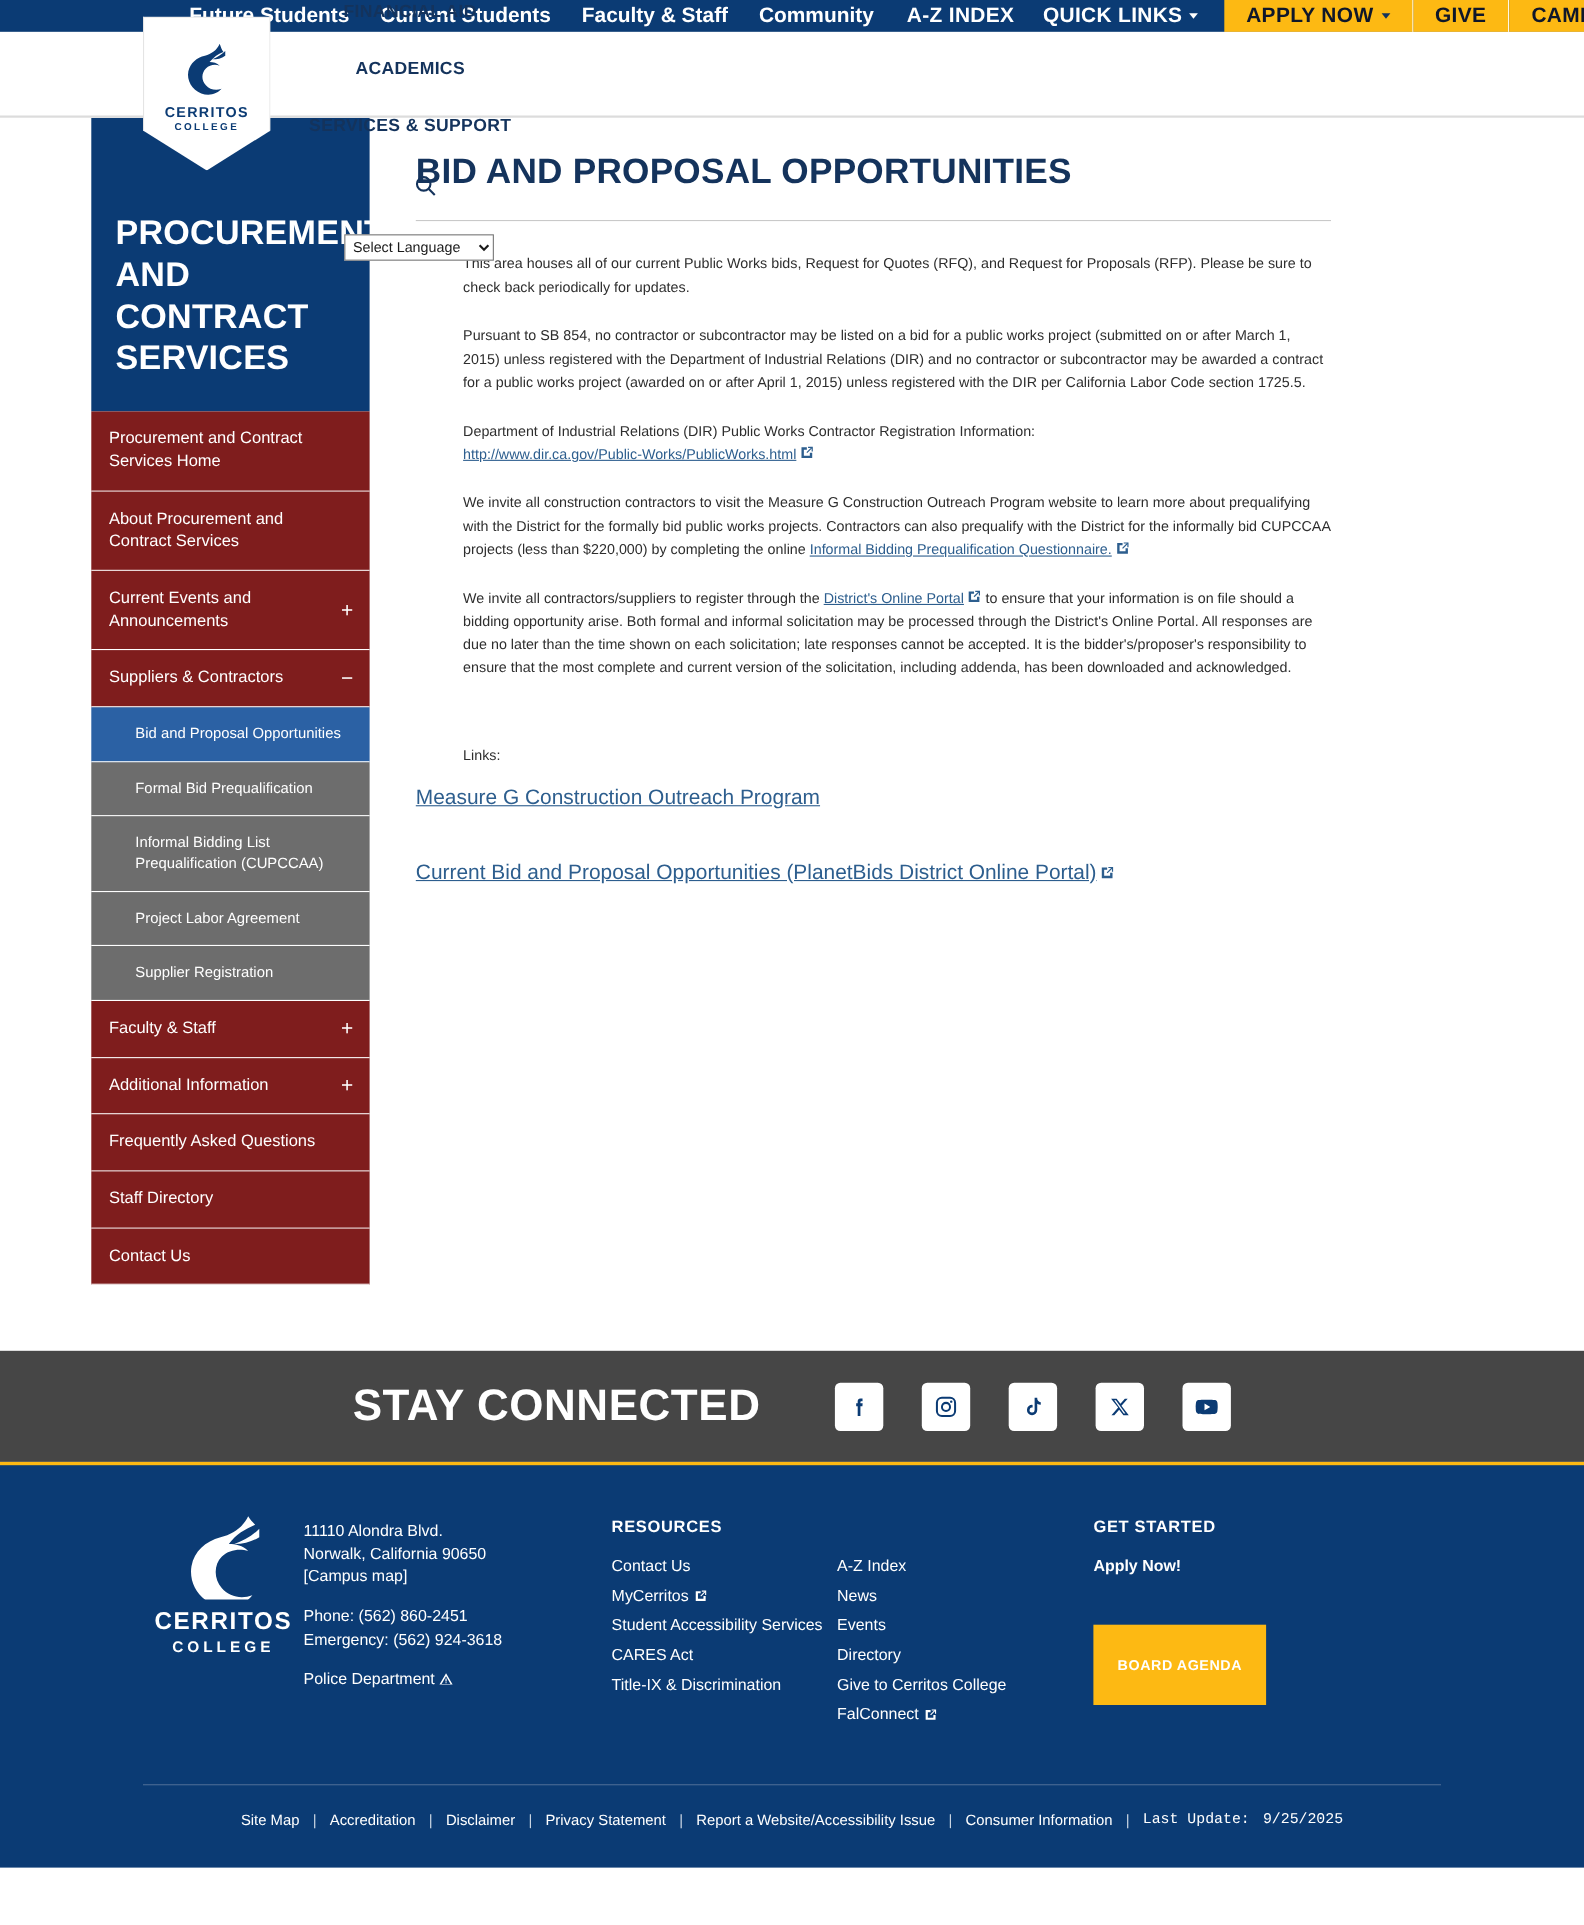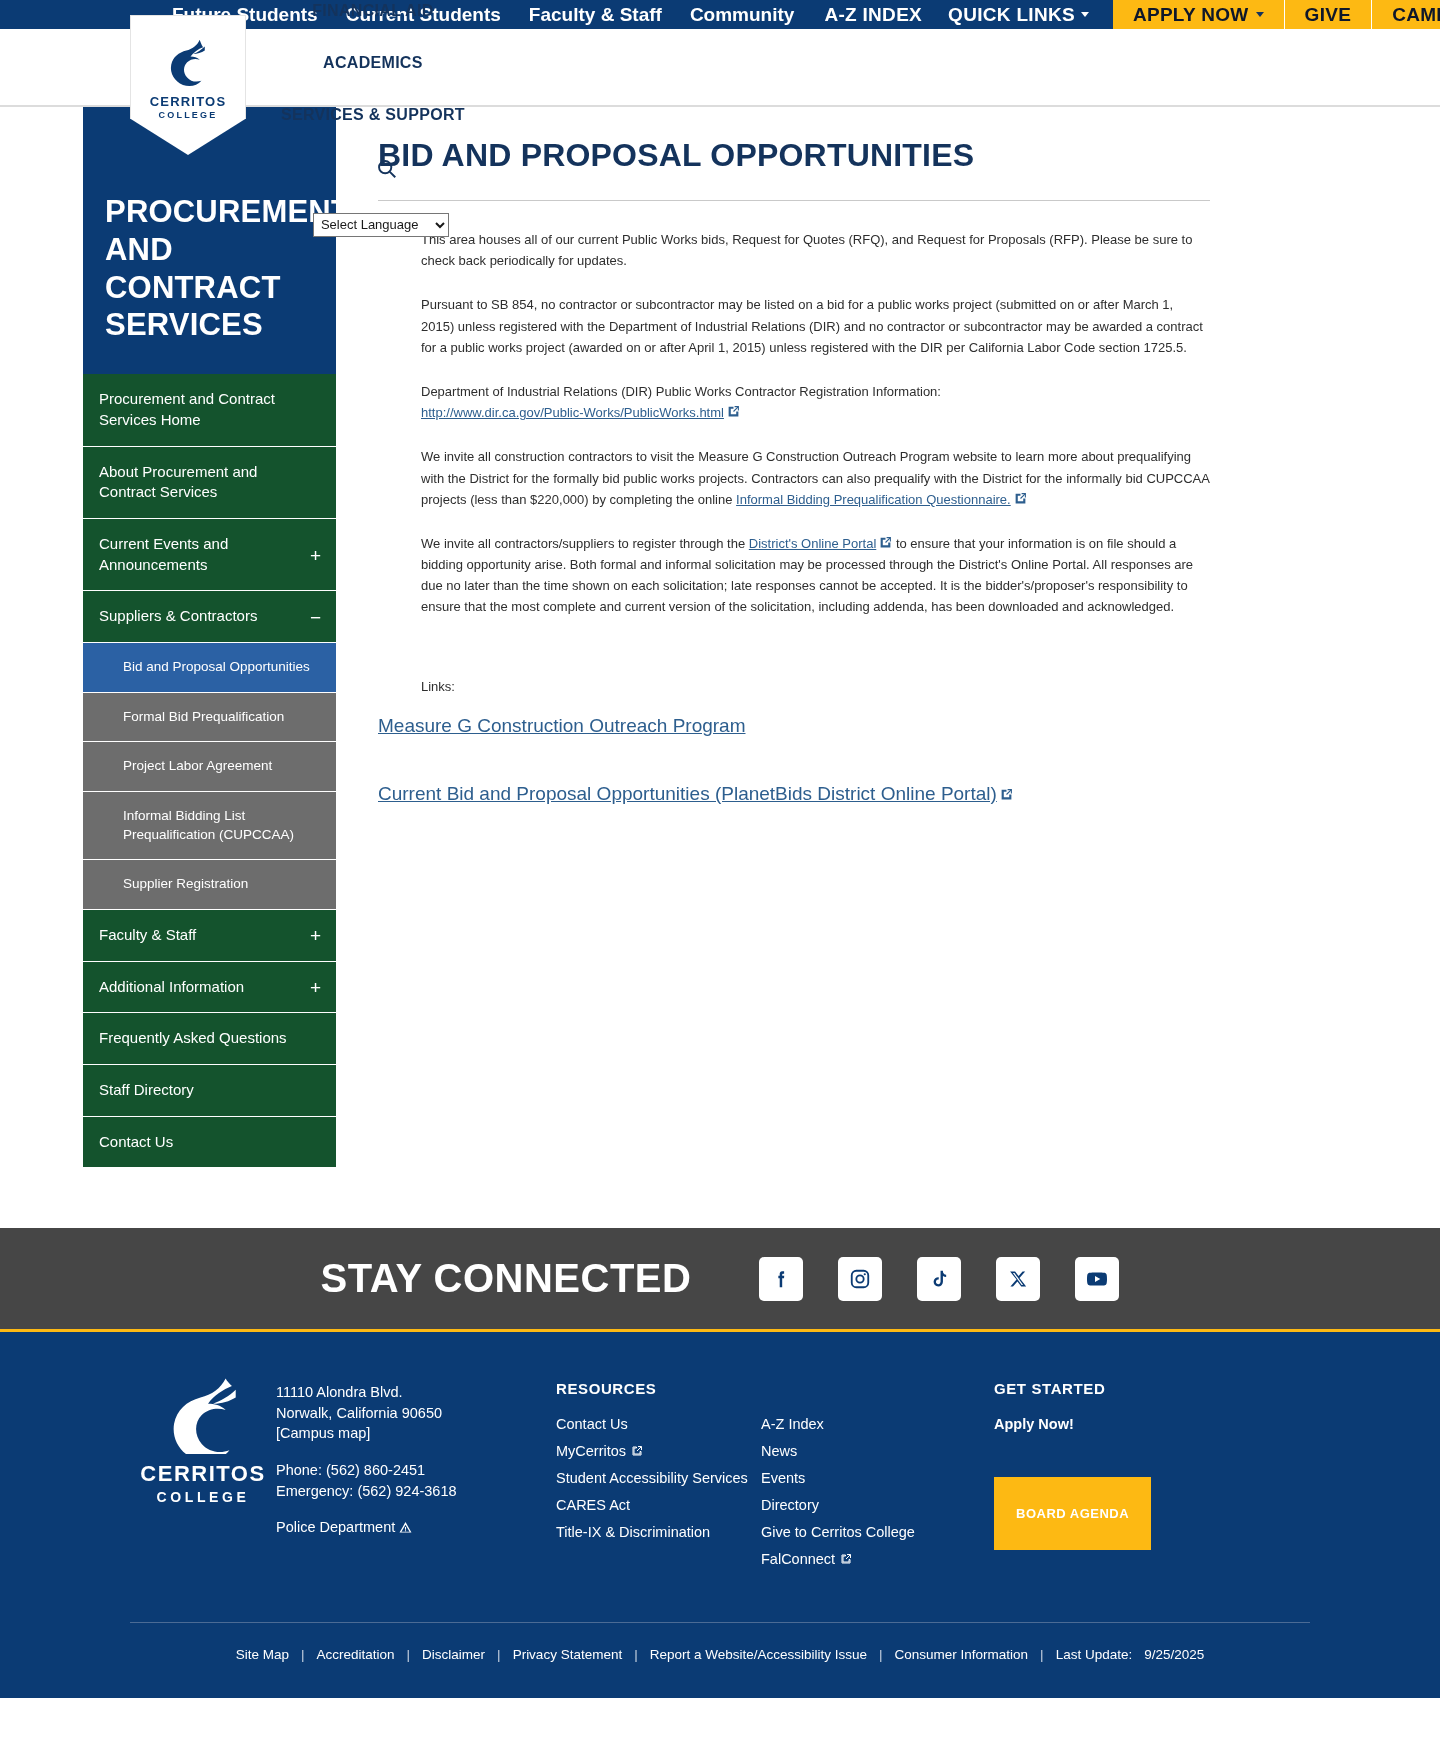--- a/index.html
+++ b/index.html
@@ -164,21 +164,21 @@
   .sidebar-header {
     background: #0b3b74;
     color: #ffffff;
     padding: 86px 22px 30px 22px;
     font-size: 31px;
     font-weight: bold;
     line-height: 1.22;
     letter-spacing: .2px;
   }
   .nav-item {
-    background: #14532d;
+    background: #7f1d1d;
     border-bottom: 1px solid #ffffff;
     color: #ffffff;
     font-size: 15px;
     padding: 15px 34px 15px 16px;
     line-height: 1.38;
     position: relative;
     cursor: pointer;
   }
   .nav-item .expander {
     position: absolute;
@@ -342,21 +342,21 @@
     display: flex;
     justify-content: center;
     align-items: center;
     gap: 0;
     padding: 24px 0 36px 0;
     font-size: 13.5px;
     flex-wrap: wrap;
   }
   .footer-legal a { color: #ffffff; text-decoration: none; }
   .footer-legal .sep { padding: 0 12px; color: #c9d4e2; }
-  .footer-legal .lastupd { display: flex; gap: 12px; }
+  .footer-legal .lastupd { display: flex; gap: 12px; font-family: Liberation Mono, monospace; }
   .footer-legal .lastupd b { font-weight: normal; }
 </style>
 </head>
 <body>
 
 <div class="utility-bar">
   <div class="util-left">
     <a href="#">Future Students</a>
     <a href="#">Current Students</a>
     <a href="#">Faculty &amp; Staff</a>
@@ -427,24 +427,24 @@
       <span>Suppliers &amp; Contractors</span>
       <span class="expander">−</span>
     </div>
     <div class="nav-item sub active">
       <span>Bid and Proposal Opportunities</span>
     </div>
     <div class="nav-item sub">
       <span>Formal Bid Prequalification</span>
     </div>
     <div class="nav-item sub">
+      <span>Informal Bidding List Prequalification (CUPCCAA)</span>
+    </div>
+    <div class="nav-item sub">
       <span>Project Labor Agreement</span>
-    </div>
-    <div class="nav-item sub">
-      <span>Informal Bidding List Prequalification (CUPCCAA)</span>
     </div>
     <div class="nav-item sub">
       <span>Supplier Registration</span>
     </div>
     <div class="nav-item">
       <span>Faculty &amp; Staff</span>
       <span class="expander">+</span>
     </div>
     <div class="nav-item">
       <span>Additional Information</span>

